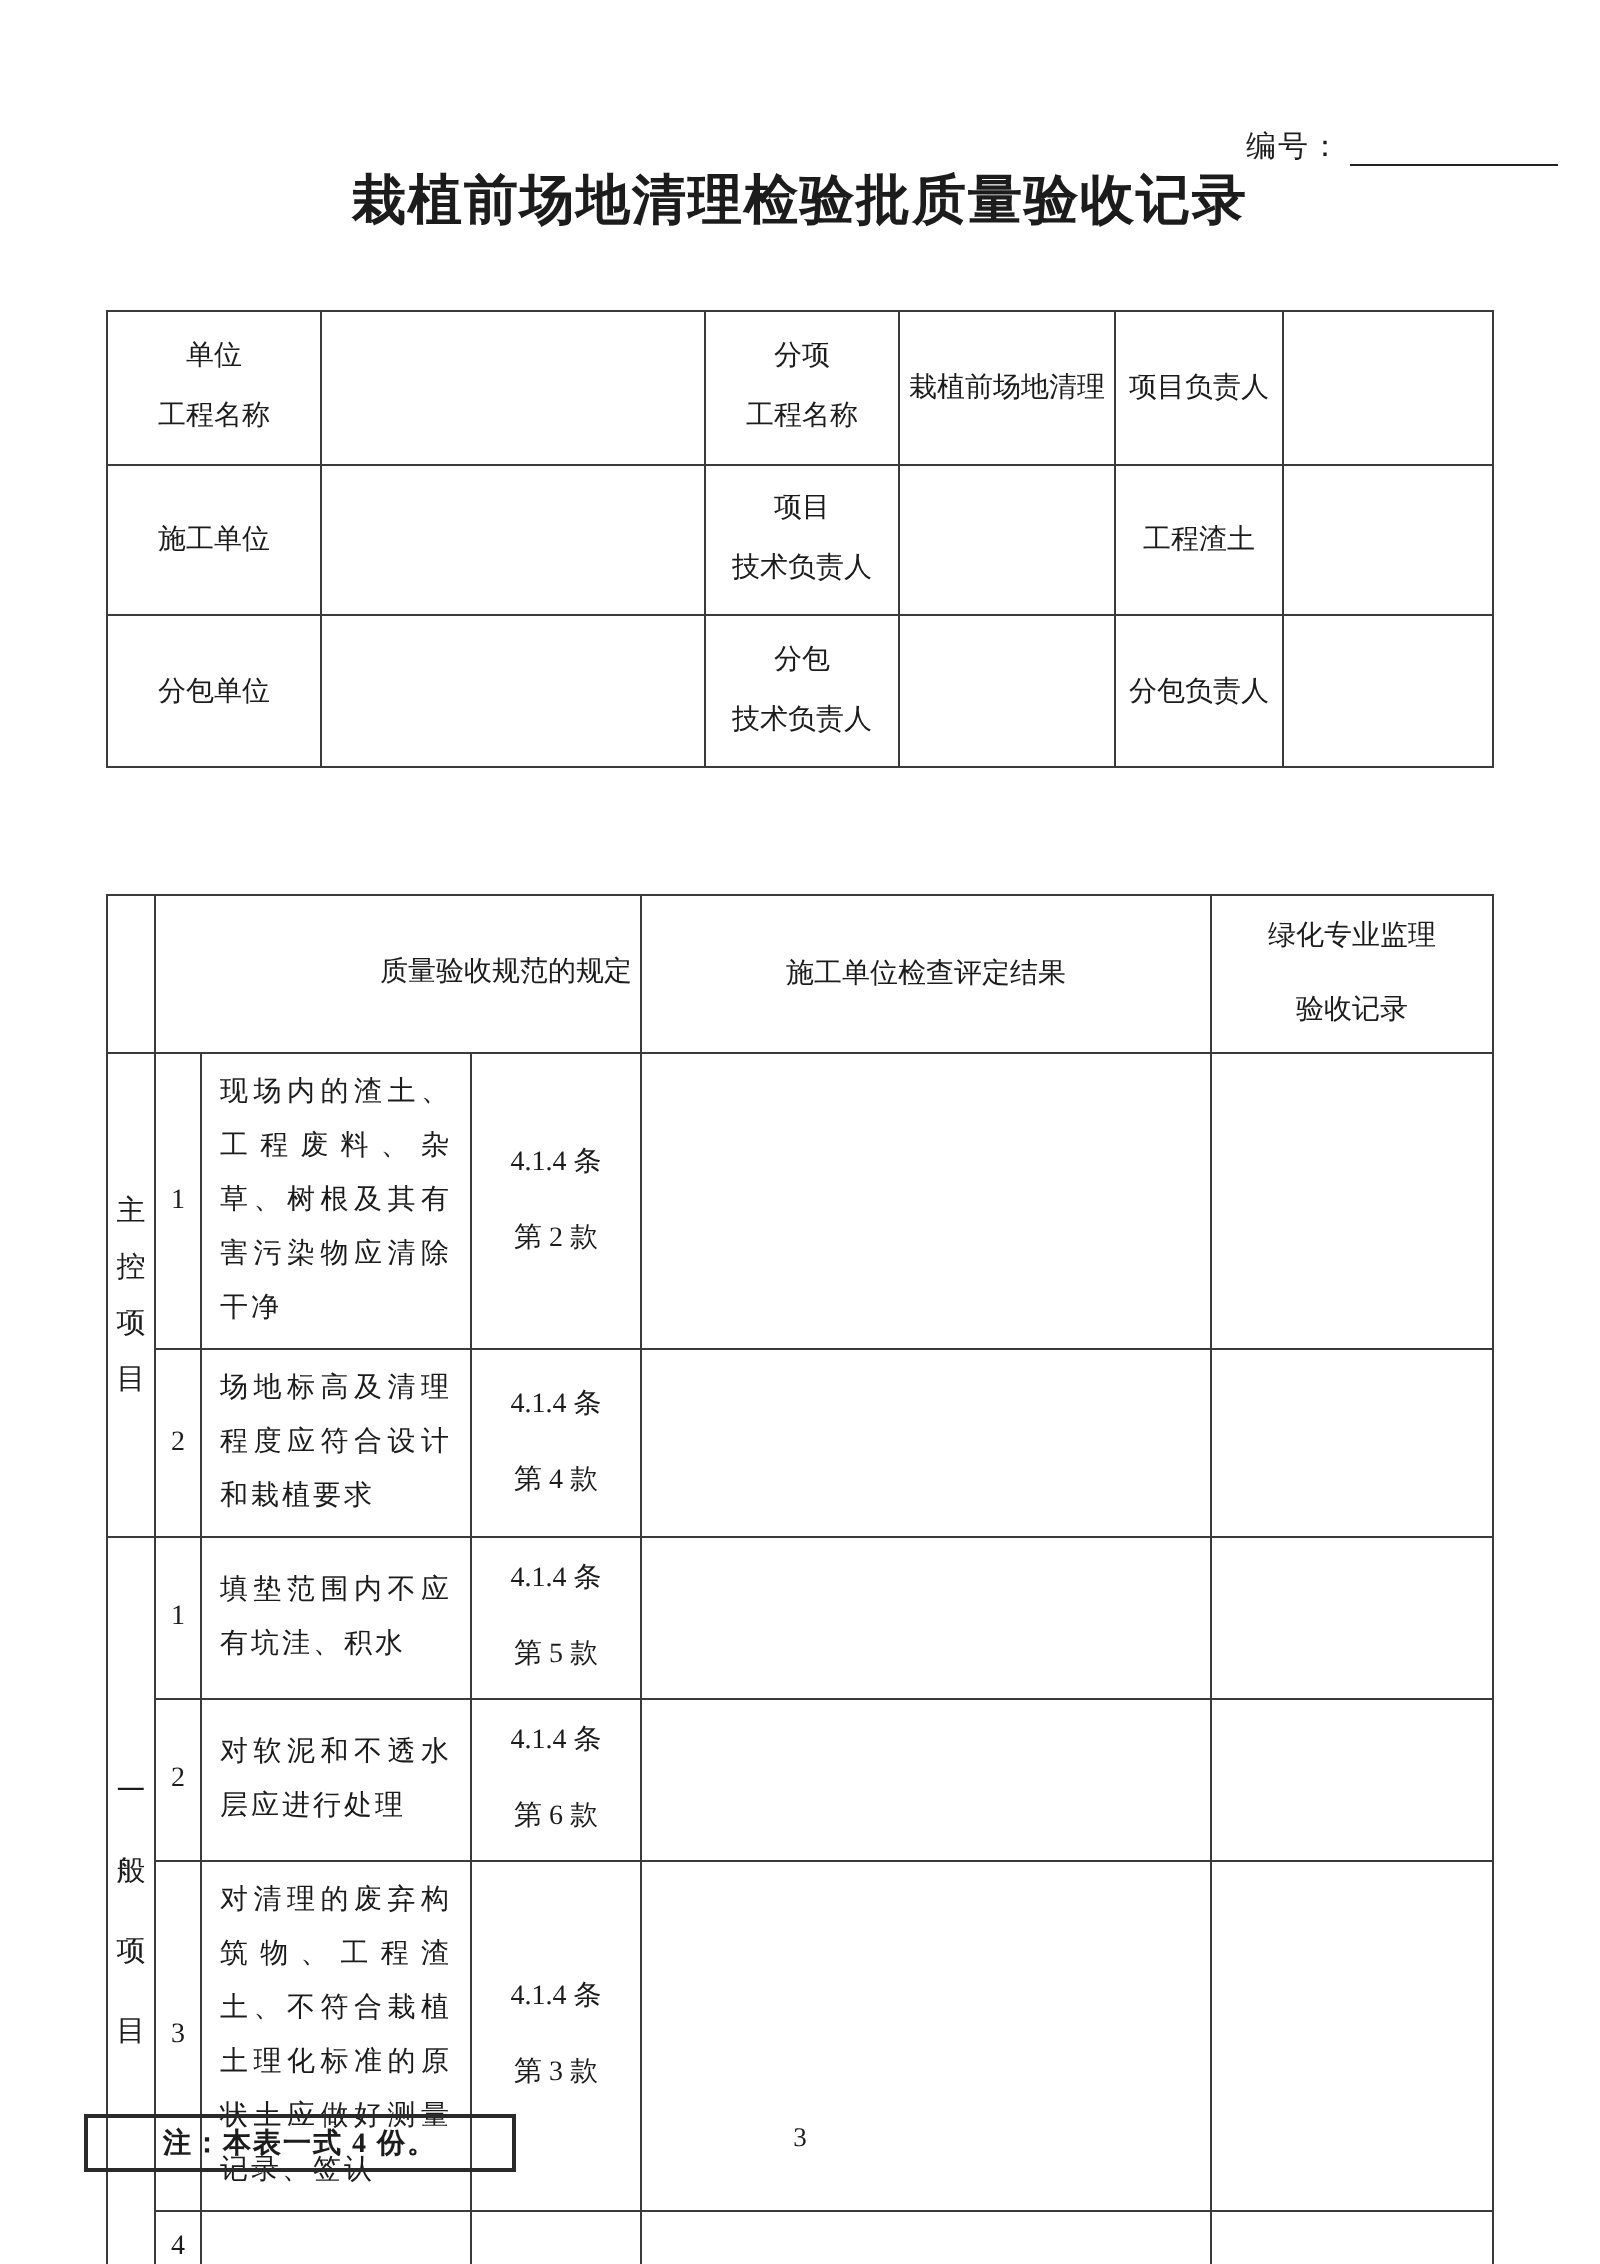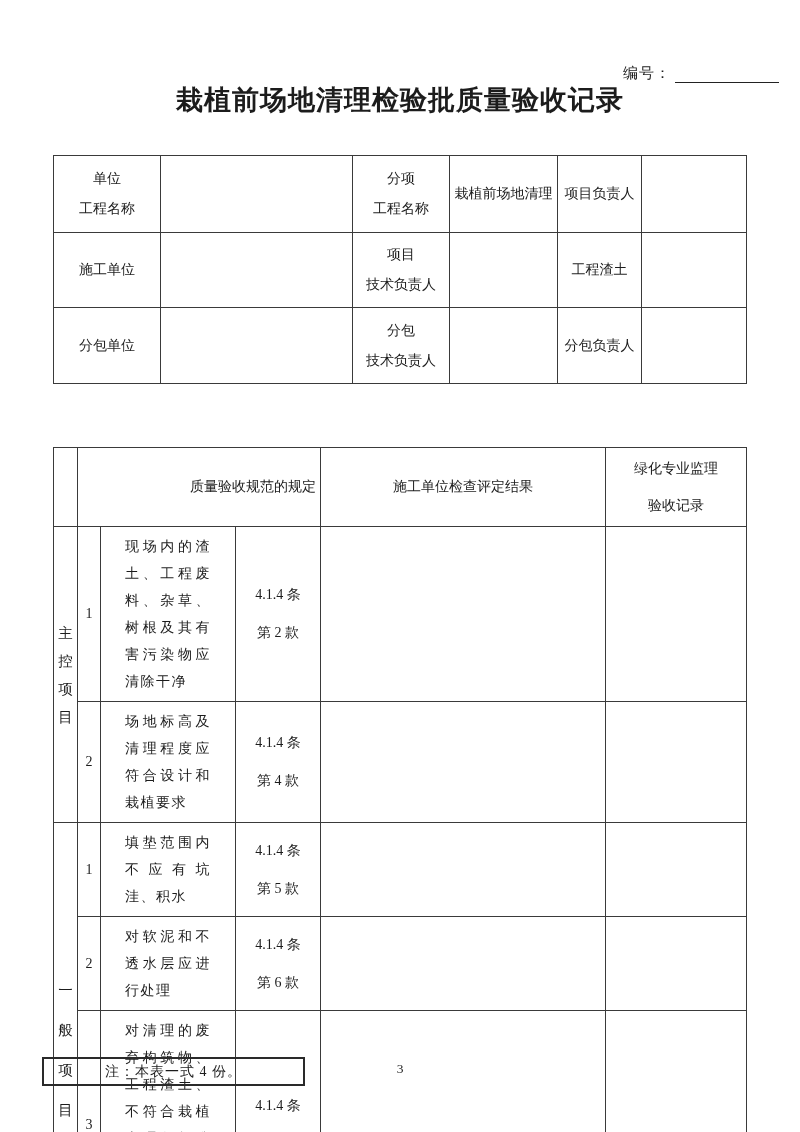--- a/index.html
+++ b/index.html
@@ -36,30 +36,30 @@
   }
   #info-table  { left: 53px; top: 155px; width: 693px; border: 1px solid #2a2a2a; }
   #check-table { left: 53px; top: 447px; width: 693px; border: 1px solid #2a2a2a; border-bottom-width: 2px; }
   .ml { white-space: pre-line; }
   .lbl { line-height: 30px; }
   .std-lbl { line-height: 25px; }
   .hdr { line-height: 26px; text-align: right; }
   .sup-hdr { line-height: 37px; }
   .desc {
     text-align: justify; text-align-last: left;
-    line-height: 27px; letter-spacing: 1.5px; padding: 6px 24px;
+    line-height: 27px; letter-spacing: 1.5px; padding: 6px 9px;
   }
   .clause { line-height: 38px; }
   .vert { line-height: 28px; font-size: 14.5px; }
   .vert.gen { line-height: 40px; }
   .note-box {
-    position: absolute; left: 42px; top: 1057px; width: 263px; height: 29px;
+    position: absolute; left: 42px; top: 1057px; width: 216px; height: 29px;
     border: 2px solid #2a2a2a;
     display: flex; align-items: center; justify-content: center;
-    font-size: 14px; letter-spacing: 1px;
+    font-size: 14px; letter-spacing: 1px; font-weight: bold;
   }
   .page-num {
     position: absolute; left: 380px; top: 1061px; width: 40px;
     text-align: center; font-size: 13.5px;
   }
 </style>
 </head>
 <body>
 
 <div class="serial">

